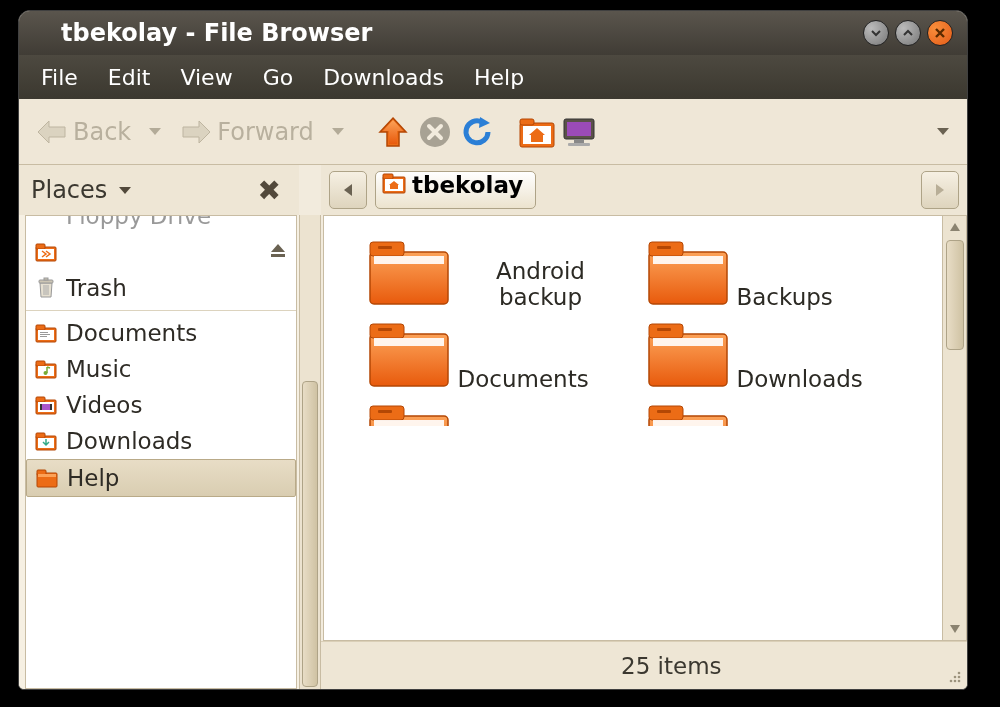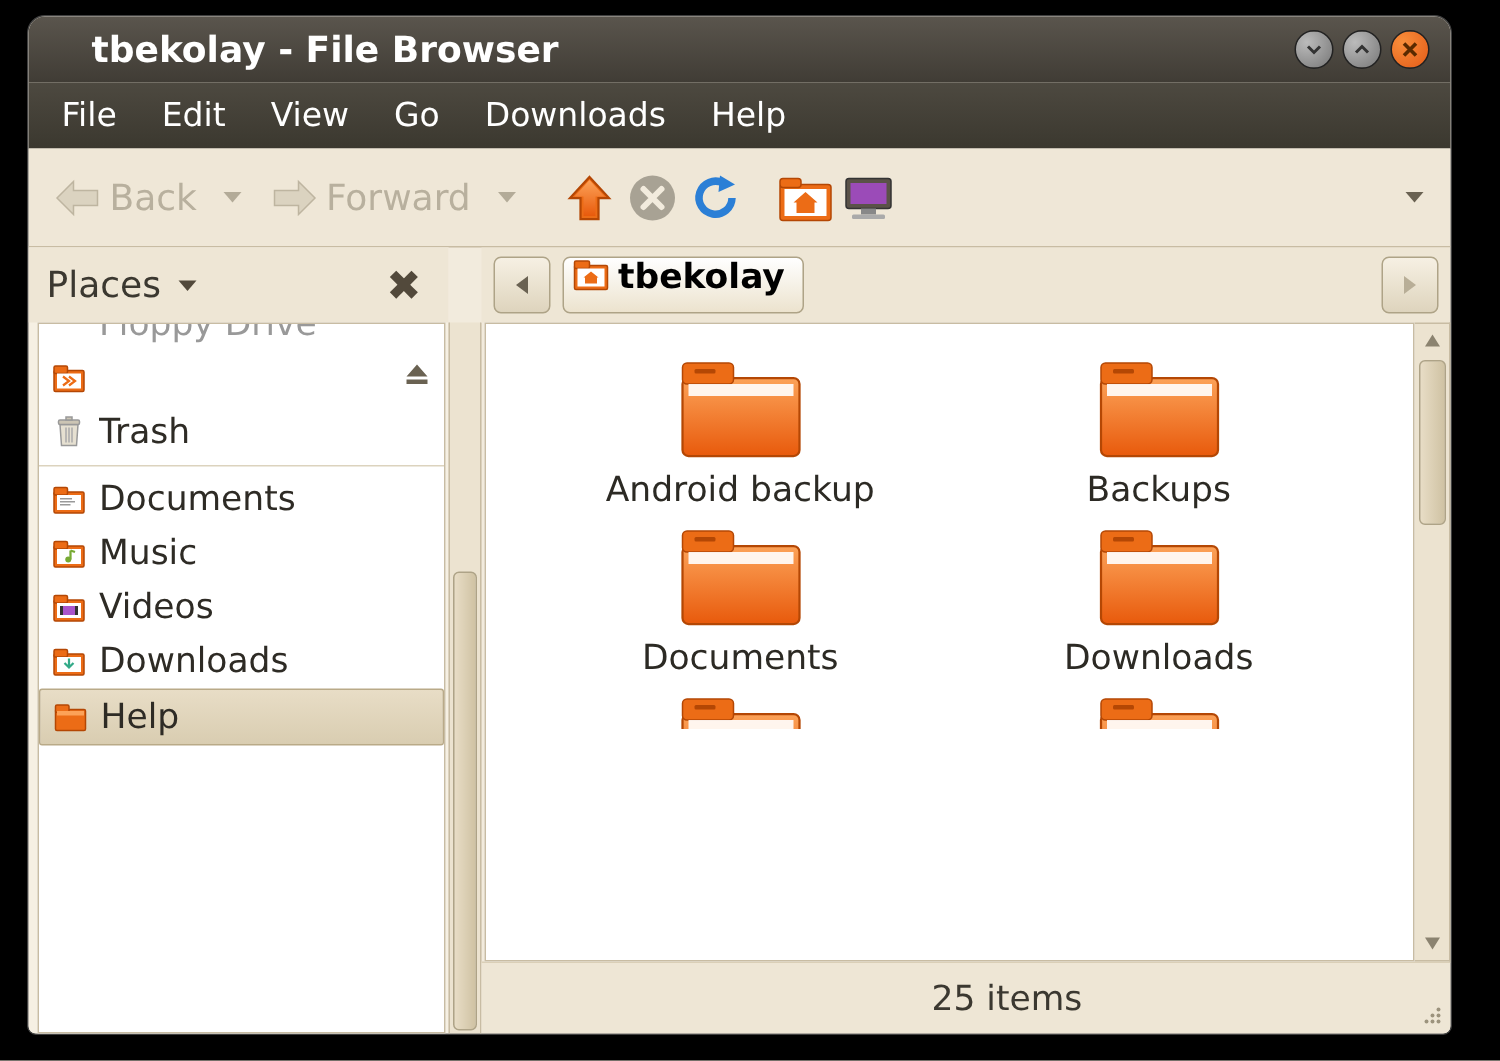--- a/index.html
+++ b/index.html
@@ -193,22 +193,22 @@
   }
   .icons-grid {
     display: grid;
     grid-template-columns: 1fr 1fr;
     row-gap: 8px;
     padding: 20px 30px 0 30px;
     justify-items: center;
   }
   .folder-item {
     display: flex;
-    flex-direction: column;
-    align-items: center;
+    flex-direction: row;
+    align-items: flex-end;
     gap: 4px;
     width: 260px;
   }
   .folder-item .lbl { font-size: 23px; color: #2c2a24; text-align:center; }
   .folder-icon { width: 90px; height: 74px; }
   .folder-icon.cut { height: 26px; overflow: hidden; }
 
   .vscroll {
     width: 24px;
     background: #ece3d0;

